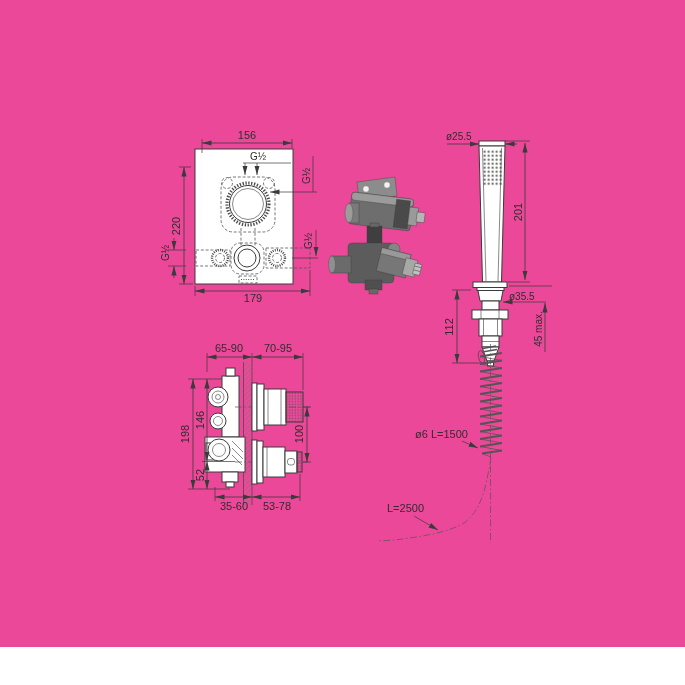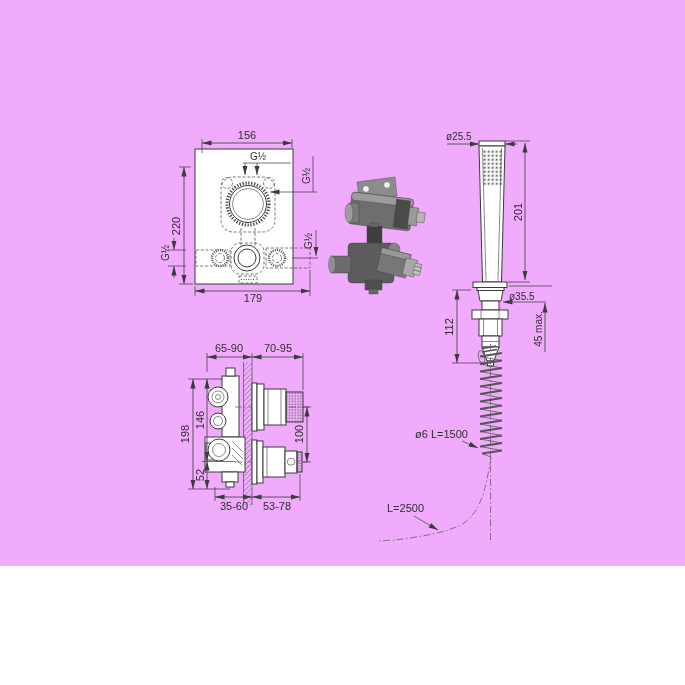--- a/index.html
+++ b/index.html
@@ -1,16 +1,16 @@
 <!DOCTYPE html>
 <html><head>
 <meta charset="utf-8">
 <style>
   html,body{margin:0;padding:0;background:#fff;}
-  #stage{width:685px;height:566px;background:#f0abfc;position:relative;overflow:hidden;}
+  #stage{width:685px;height:647px;background:#ec4899;position:relative;overflow:hidden;}
   svg{display:block;}
   .lnw{stroke:#3b3b3b;stroke-width:1;fill:#fff;}
   .lnt{stroke:#3b3b3b;stroke-width:.6;fill:none;}
   .dim{stroke:#3b3b3b;stroke-width:.8;fill:none;}
   .ext{stroke:#3b3b3b;stroke-width:.7;fill:none;}
   .dash{stroke:#555;stroke-width:.8;fill:none;stroke-dasharray:3 1.8;}
   .cdash{stroke:#555;stroke-width:.7;fill:none;stroke-dasharray:7 2.5 1.5 2.5;}
   .knurl{stroke:#4a4a4a;stroke-width:3.2;fill:#fff;stroke-dasharray:1.3 1.6;}
   .knurl2{stroke:#4a4a4a;stroke-width:2.4;fill:#fff;stroke-dasharray:1 1.2;}
   .txt{font:11px "Liberation Sans",sans-serif;fill:#2e2e2e;}

